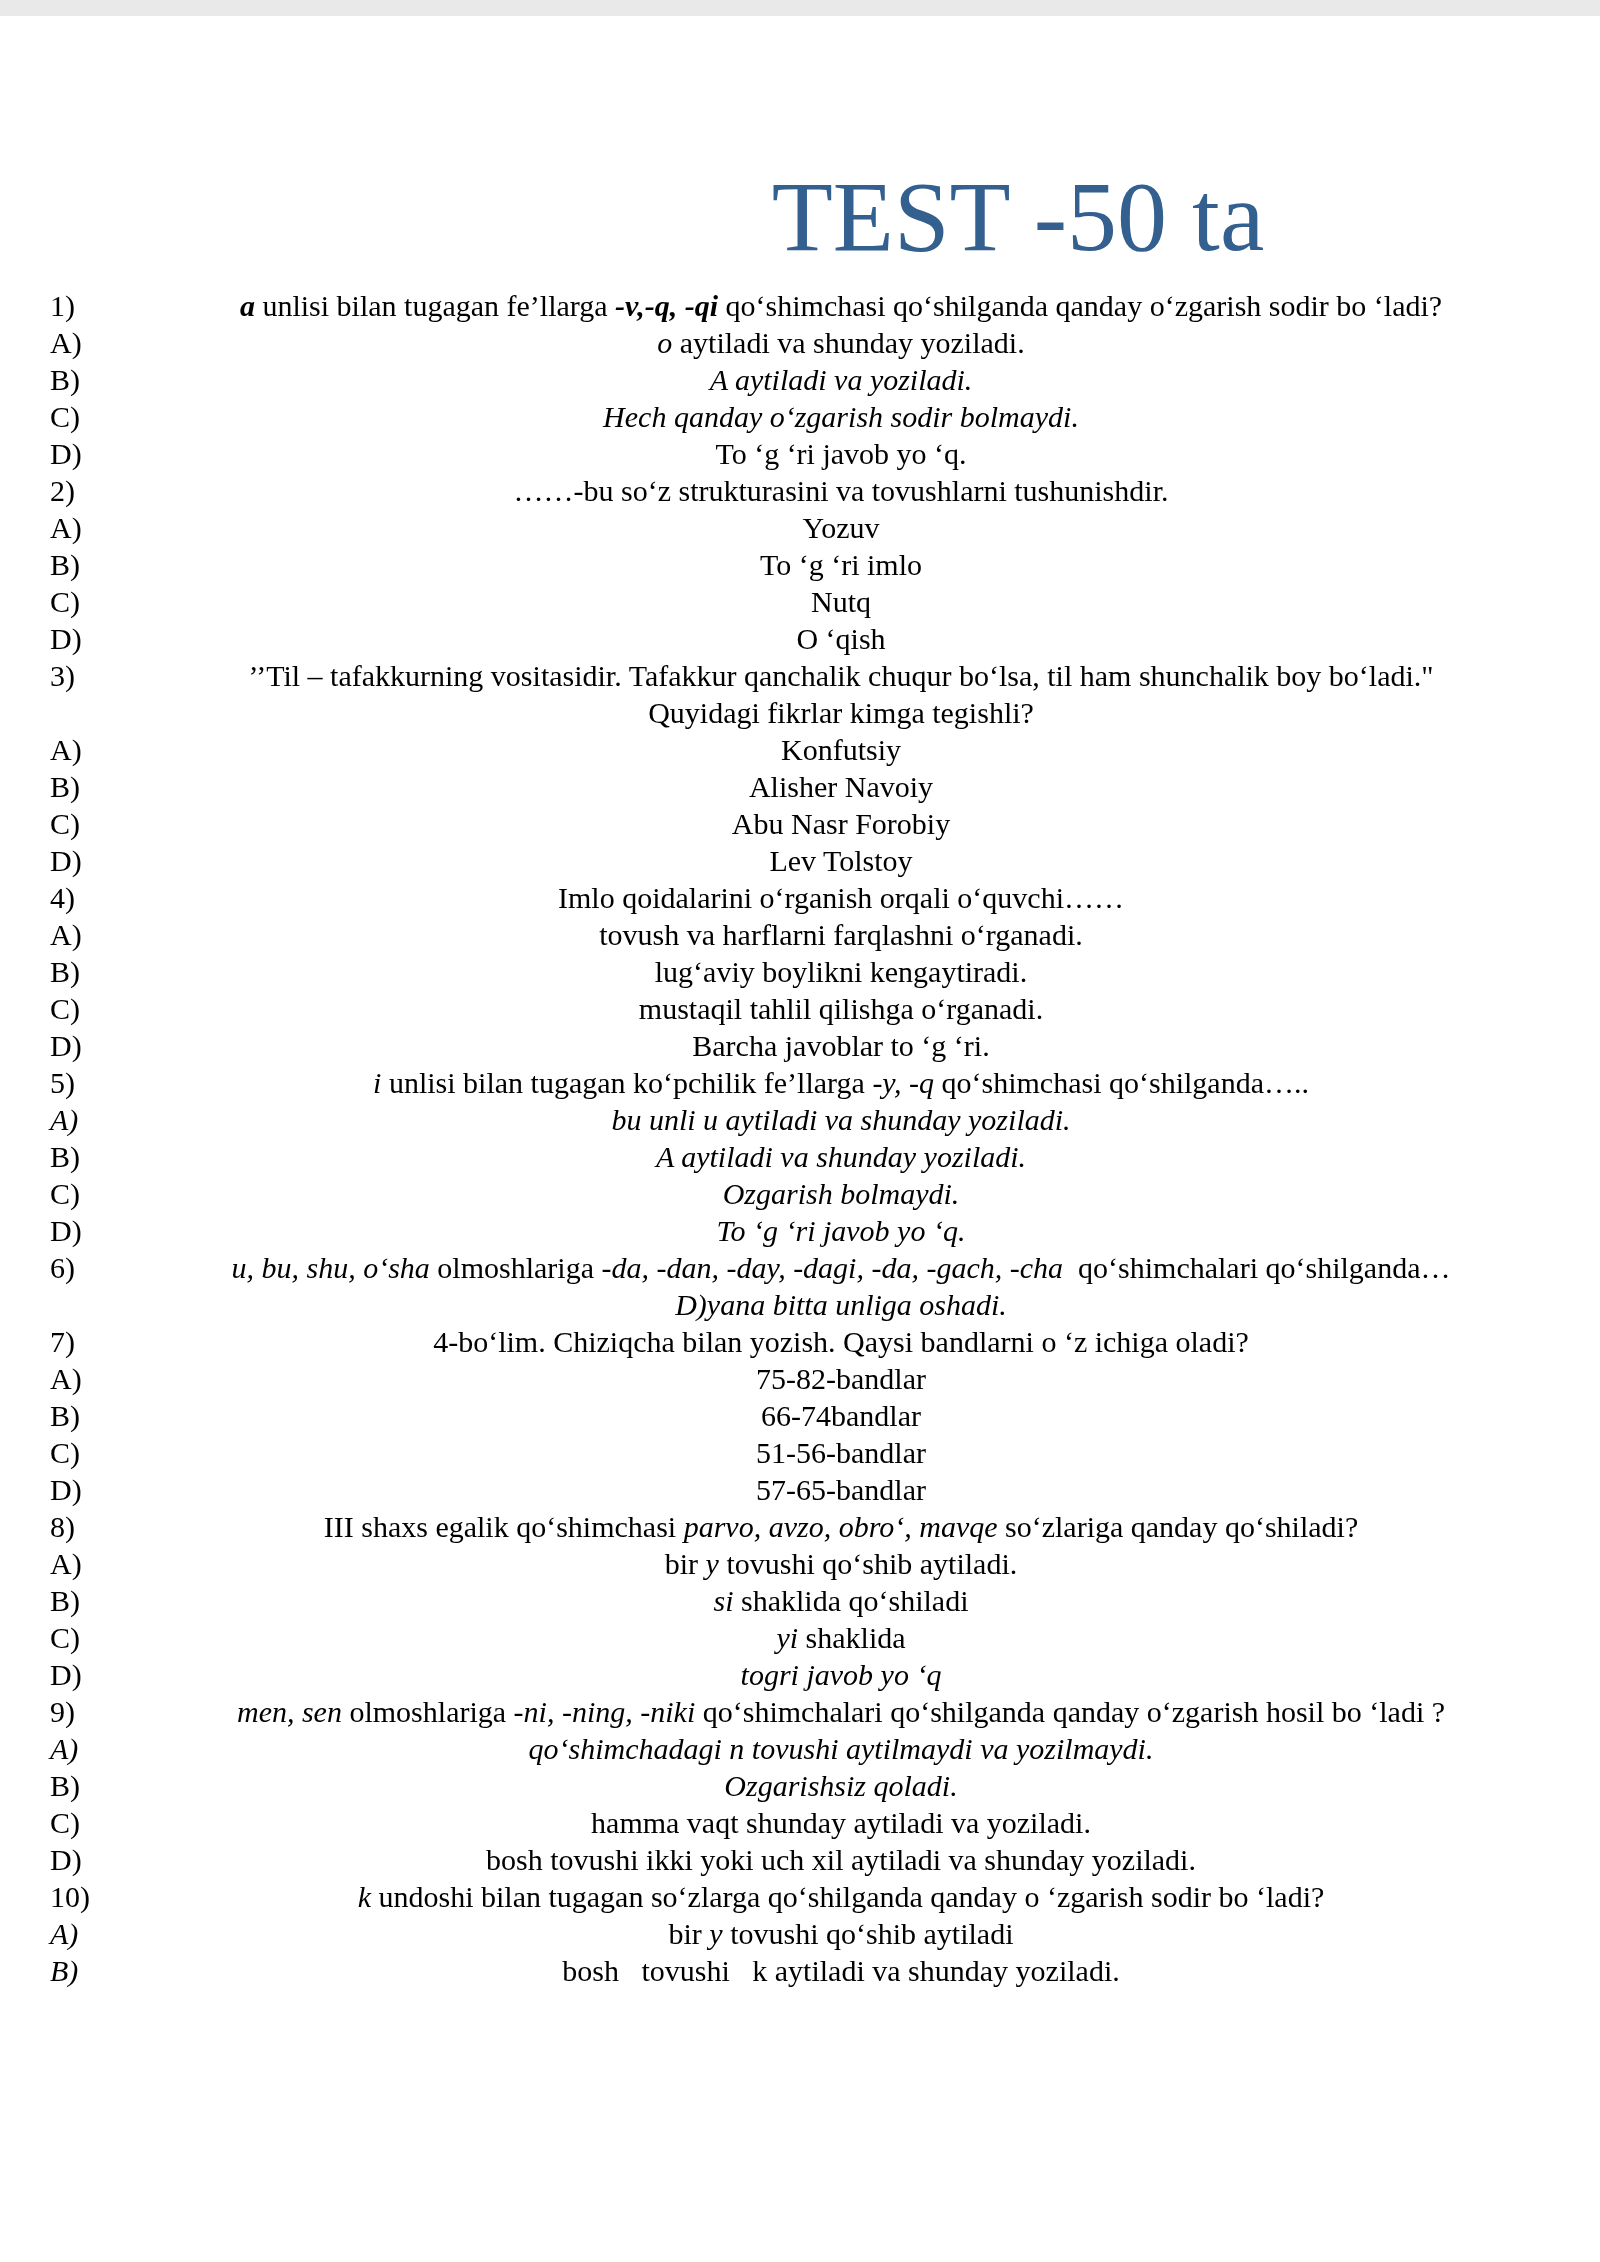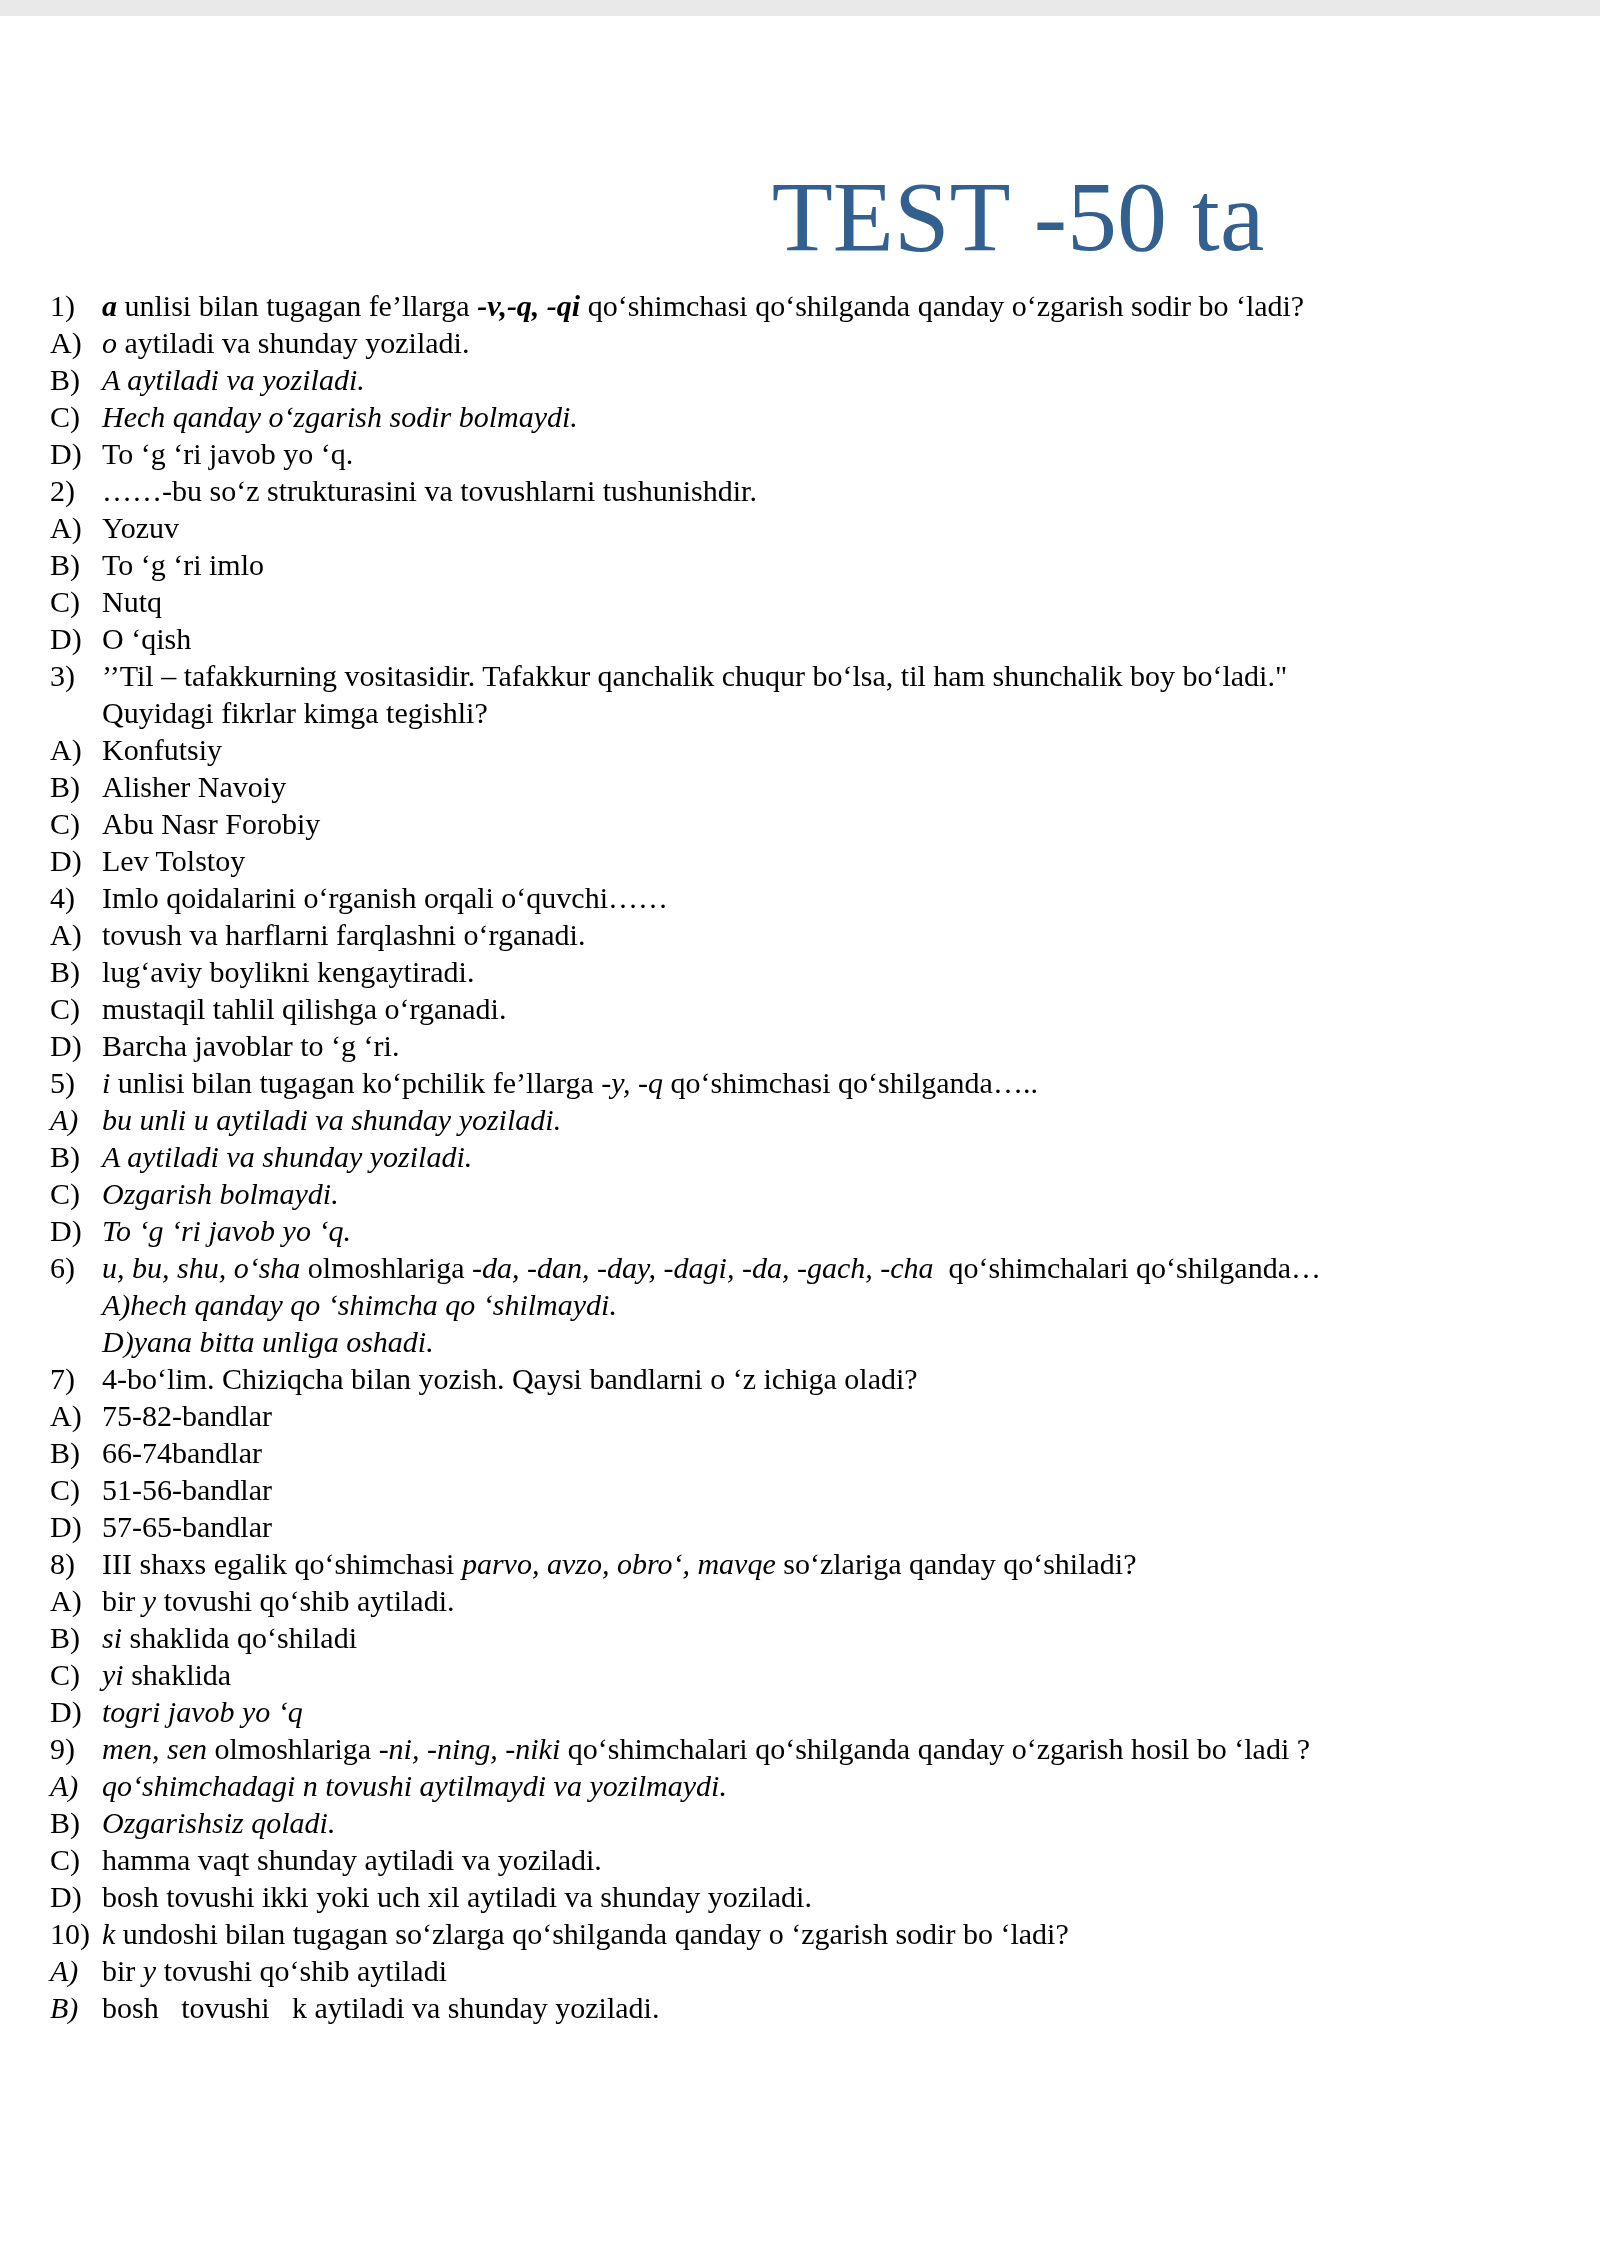--- a/index.html
+++ b/index.html
@@ -23,21 +23,21 @@
   }
   .qlist{
     margin-top:14px;
     padding-left:50px;
     padding-right:20px;
     font-size:30px;
     line-height:37px;
   }
   .line{display:flex;white-space:pre;}
   .marker{flex:0 0 52px;width:52px;}
-  .text{flex:1 1 auto;}
+  .text{flex:1 1 auto;text-align:center;}
   .it{font-style:italic;}
   .bd{font-weight:bold;}
 </style>
 </head>
 <body>
 
 <div class="page" style="color: rgb(0, 0, 0);">
   <h1 class="title" style="color: rgb(51, 96, 143);">TEST -50 ta</h1>
   <div class="qlist" id="qlist">
       <div class="line"><span class="marker">1)</span><span class="text"><span class="it bd">a</span><span> unlisi bilan tugagan fe’llarga </span><span class="it bd">-v,-q, -qi</span><span> qo‘shimchasi qo‘shilganda qanday o‘zgarish sodir bo ‘ladi?</span></span></div>
@@ -60,21 +60,20 @@
       <div class="line"><span class="marker">A)</span><span class="text"><span>tovush va harflarni farqlashni o‘rganadi.</span></span></div>
       <div class="line"><span class="marker">B)</span><span class="text"><span>lug‘aviy boylikni kengaytiradi.</span></span></div>
       <div class="line"><span class="marker">C)</span><span class="text"><span>mustaqil tahlil qilishga o‘rganadi.</span></span></div>
       <div class="line"><span class="marker">D)</span><span class="text"><span>Barcha javoblar to ‘g ‘ri.</span></span></div>
       <div class="line"><span class="marker">5)</span><span class="text"><span class="it">i</span><span> unlisi bilan tugagan ko‘pchilik fe’llarga </span><span class="it">-y, -q</span><span> qo‘shimchasi qo‘shilganda…..</span></span></div>
       <div class="line"><span class="marker it">A)</span><span class="text"><span class="it">bu unli u aytiladi va shunday yoziladi.</span></span></div>
       <div class="line"><span class="marker">B)</span><span class="text"><span class="it">A aytiladi va shunday yoziladi.</span></span></div>
       <div class="line"><span class="marker">C)</span><span class="text"><span class="it">Ozgarish bolmaydi.</span></span></div>
       <div class="line"><span class="marker">D)</span><span class="text"><span class="it">To ‘g ‘ri javob yo ‘q.</span></span></div>
       <div class="line"><span class="marker">6)</span><span class="text"><span class="it">u, bu, shu, o‘sha</span><span> olmoshlariga </span><span class="it">-da, -dan, -day, -dagi, -da, -gach, -cha</span><span>  qo‘shimchalari qo‘shilganda…</span></span></div>
-      <div class="line"><span class="marker"></span><span class="text"><span class="it">A)hech qanday qo ‘shimcha qo ‘shilmaydi.</span></span></div>
       <div class="line"><span class="marker"></span><span class="text"><span class="it">D)yana bitta unliga oshadi.</span></span></div>
       <div class="line"><span class="marker">7)</span><span class="text"><span>4-bo‘lim. Chiziqcha bilan yozish. Qaysi bandlarni o ‘z ichiga oladi?</span></span></div>
       <div class="line"><span class="marker">A)</span><span class="text"><span>75-82-bandlar</span></span></div>
       <div class="line"><span class="marker">B)</span><span class="text"><span>66-74bandlar</span></span></div>
       <div class="line"><span class="marker">C)</span><span class="text"><span>51-56-bandlar</span></span></div>
       <div class="line"><span class="marker">D)</span><span class="text"><span>57-65-bandlar</span></span></div>
       <div class="line"><span class="marker">8)</span><span class="text"><span>III shaxs egalik qo‘shimchasi </span><span class="it">parvo, avzo, obro‘, mavqe</span><span> so‘zlariga qanday qo‘shiladi?</span></span></div>
       <div class="line"><span class="marker">A)</span><span class="text"><span>bir </span><span class="it">y</span><span> tovushi qo‘shib aytiladi.</span></span></div>
       <div class="line"><span class="marker">B)</span><span class="text"><span class="it">si</span><span> shaklida qo‘shiladi</span></span></div>
       <div class="line"><span class="marker">C)</span><span class="text"><span class="it">yi</span><span> shaklida</span></span></div>

